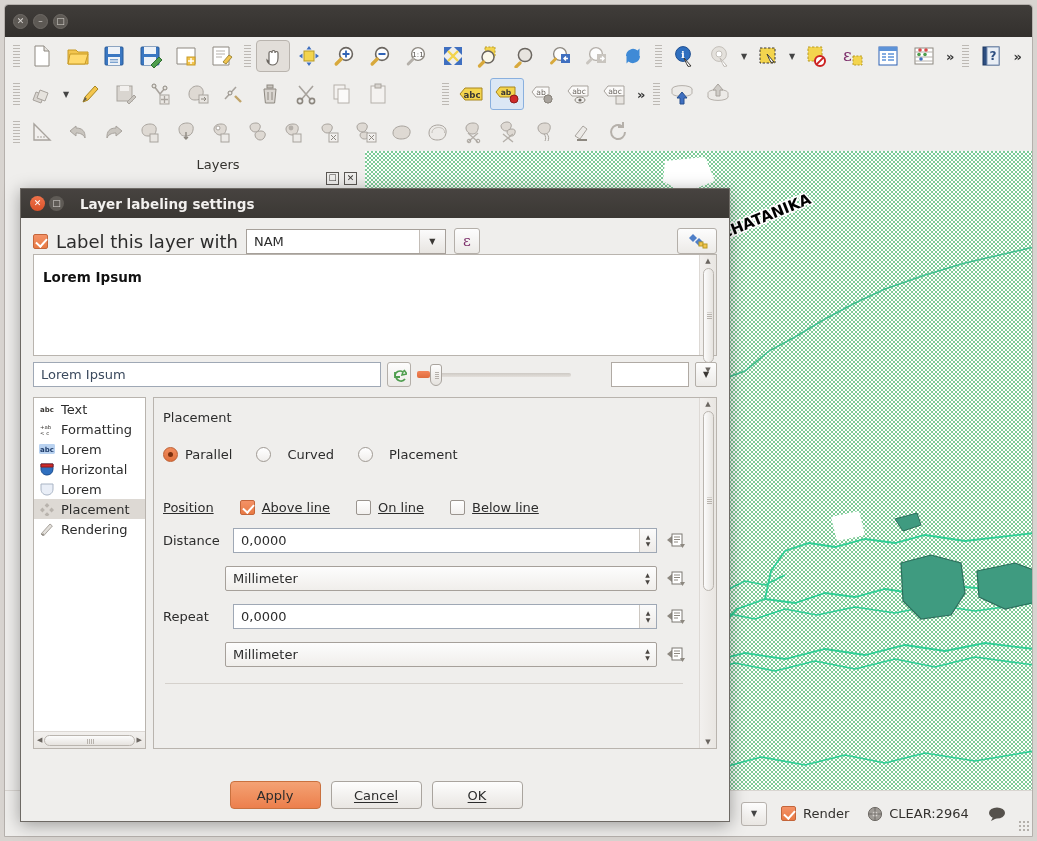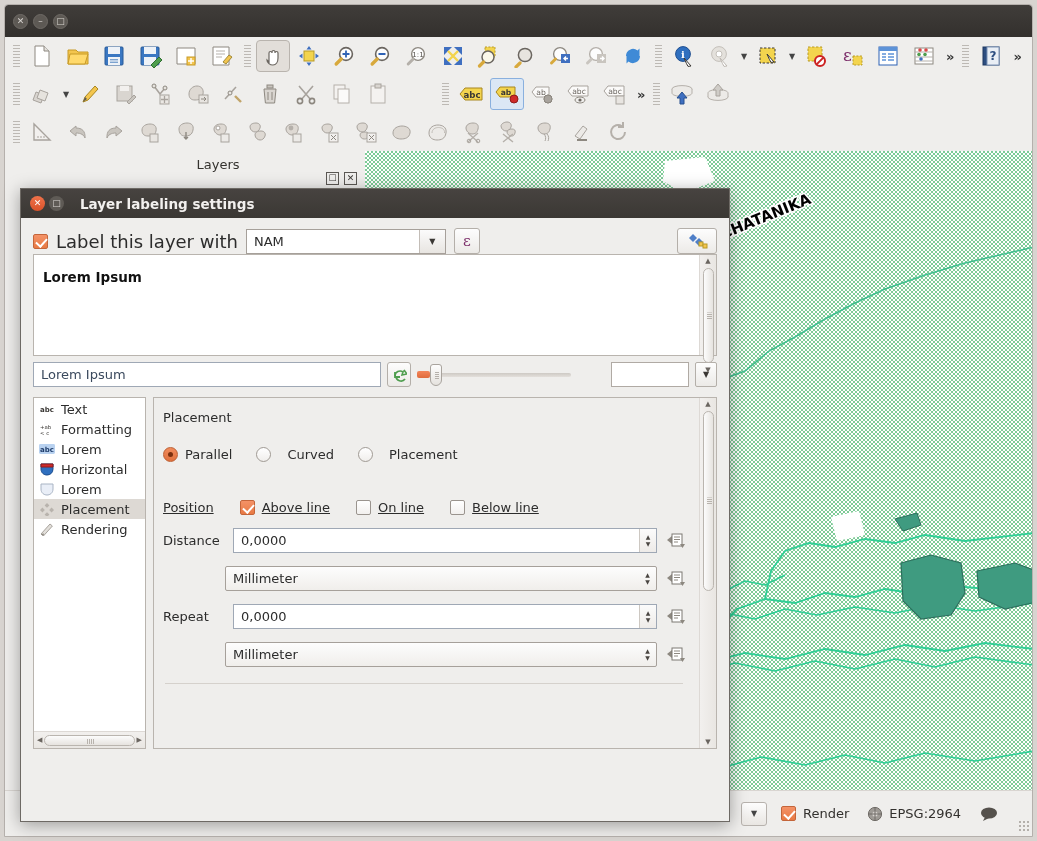--- a/index.html
+++ b/index.html
@@ -753,21 +753,21 @@
     <div class="schk">
       <div class="cb on"></div>
       <span class="statlabel">Render</span>
     </div>
     <div class="sitem">
       <svg width="16" height="16">
           <circle cx="8" cy="8" r="6.6" fill="#9e9a95" stroke="#6f6b66"></circle>
           <circle cx="8" cy="8" r="2.6" fill="#d8d4d0"></circle>
           <path d="M8 1.4v13M1.4 8h13" stroke="#6f6b66"></path>
         </svg>
-      <span class="statlabel">EPSG:2964</span>
+      <span class="statlabel">CLEAR:2964</span>
     </div>
     <div class="sitem">
       <svg width="20" height="16">
           <ellipse cx="10" cy="7" rx="8" ry="5.6" fill="#55514c"></ellipse>
           <path d="M6 11l-2 4 6-3z" fill="#55514c"></path>
         </svg>
     </div>
     <div class="grow"></div>
   </div>
 </div>
@@ -1030,13 +1030,22 @@
         <div class="vscroll2">
           <div class="ar">▲</div>
           <div class="thumb"></div>
           <div class="track"></div>
           <div class="ar">▼</div>
         </div>
       </div>
     </div>
   </div>
 
+  <div id="dlgbtns">
+    <div class="dlgbtn primary">Apply</div>
+    <div class="dlgbtn">
+        <u>Cancel</u>
+      </div>
+    <div class="dlgbtn">
+        <u>OK</u>
+      </div>
+  </div>
 </div>
 
 </body></html>

